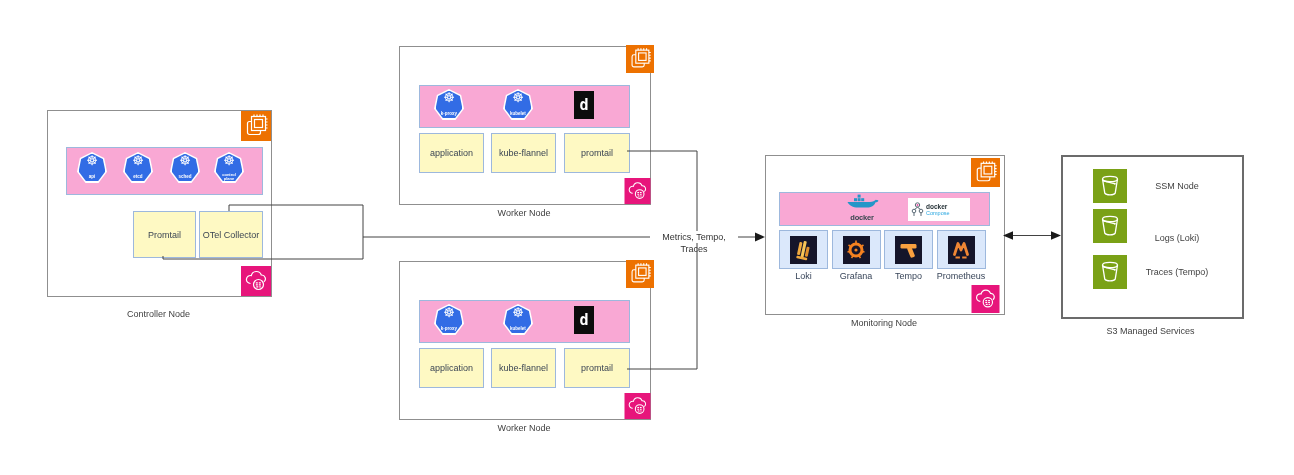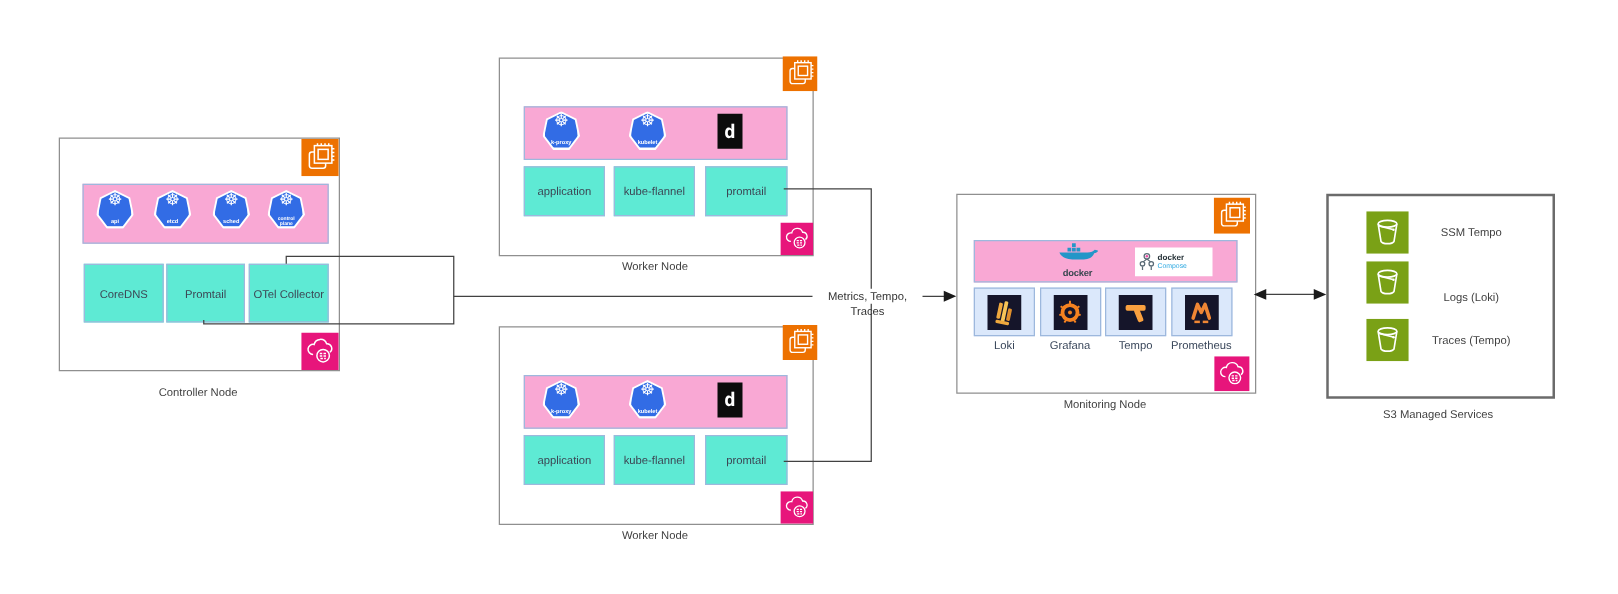--- a/index.html
+++ b/index.html
@@ -2,21 +2,21 @@
 <html><head>
 <meta charset="utf-8">
 <style>
   html,body{margin:0;padding:0;background:#fff;}
   .canvas{position:relative;width:1294px;height:475px;background:#fff;overflow:hidden;
           font-family:"Liberation Sans","DejaVu Sans",sans-serif;}
   .wires{position:absolute;left:0;top:0;pointer-events:none;z-index:6;}
   .node{position:absolute;background:#fff;border:1px solid #8f8f8f;z-index:1;}
   .node-s3{border:2px solid #6b6b6b;}
   .panel{position:absolute;background:#f9a8d4;border:1px solid #9db8dd;}
-  .svc{position:absolute;background:#5eead4;border:1px solid #9db8dd;display:flex;
+  .svc{position:absolute;background:#fef9c3;border:1px solid #9db8dd;display:flex;
        align-items:center;justify-content:center;font-size:9px;color:#3c4654;text-align:center;}
   .ntitle{position:absolute;font-size:9px;color:#3f3f3f;text-align:center;z-index:2;}
   .corner{position:absolute;z-index:4;line-height:0;}
   
   .k8{position:absolute;width:30px;height:31px;}
   .k8 .hb{position:absolute;inset:0;background:#fff;
       clip-path:polygon(50% 0%,90.5% 19.6%,100% 64%,71.7% 100%,28.3% 100%,0% 64%,9.5% 19.6%);}
   .k8 .hf{position:absolute;inset:1.6px;background:#326ce5;
       clip-path:polygon(50% 0%,90.5% 19.6%,100% 64%,71.7% 100%,28.3% 100%,0% 64%,9.5% 19.6%);}
   .k8 .gl{position:absolute;top:1px;left:0;right:0;text-align:center;color:#fff;
@@ -106,21 +106,20 @@
         <div class="hf"></div>
         <div class="gl"></div>
       <div class="lb">sched</div>
     </div>
     <div class="k8" style="left:166px;top:41px">
       <div class="hb"></div>
         <div class="hf"></div>
         <div class="gl"></div>
       <div class="lb lb2">control plane</div>
     </div>
-    <div class="svc" style="left:19px;top:100px;width:62px;height:45px">CoreDNS</div>
     <div class="svc" style="left:85px;top:100px;width:61px;height:45px">Promtail</div>
     <div class="svc" style="left:151px;top:100px;width:62px;height:45px">OTel Collector</div>
   </div>
   <div class="ntitle" style="left:47px;top:309px;width:223px">Controller Node</div>
 
   <div class="node" style="left:399px;top:46px;width:250px;height:157px">
     <div class="corner" style="right:-4px;top:-2px">
       <svg width="28" height="28" viewBox="0 0 30 30">
         <rect width="30" height="30" fill="#ED7100"></rect>
         <g stroke="#fff" stroke-width="1.2" fill="none">
@@ -318,21 +317,21 @@
       <svg width="34" height="34" viewBox="0 0 34 34">
         <rect width="34" height="34" fill="#7AA116"></rect>
         <g stroke="#fff" stroke-width="1.3" fill="none">
           <ellipse cx="17" cy="10" rx="7.5" ry="2.7"></ellipse>
           <path d="M9.5,10 L11.8,24.2 C13.2,26.5 20.8,26.5 22.2,24.2 L24.5,10"></path>
           <path d="M10.3,11.8 L21.3,14.6"></path>
           <circle cx="21.8" cy="14.8" r="1" fill="#fff" stroke="none"></circle>
         </g>
       </svg>
     </div>
-    <div class="s3row-label" style="left:64px;top:24px;width:100px">SSM Tempo</div>
+    <div class="s3row-label" style="left:64px;top:24px;width:100px">SSM Node</div>
     <div class="corner" style="left:30px;top:52px">
       <svg width="34" height="34" viewBox="0 0 34 34">
         <rect width="34" height="34" fill="#7AA116"></rect>
         <g stroke="#fff" stroke-width="1.3" fill="none">
           <ellipse cx="17" cy="10" rx="7.5" ry="2.7"></ellipse>
           <path d="M9.5,10 L11.8,24.2 C13.2,26.5 20.8,26.5 22.2,24.2 L24.5,10"></path>
           <path d="M10.3,11.8 L21.3,14.6"></path>
           <circle cx="21.8" cy="14.8" r="1" fill="#fff" stroke="none"></circle>
         </g>
       </svg>

